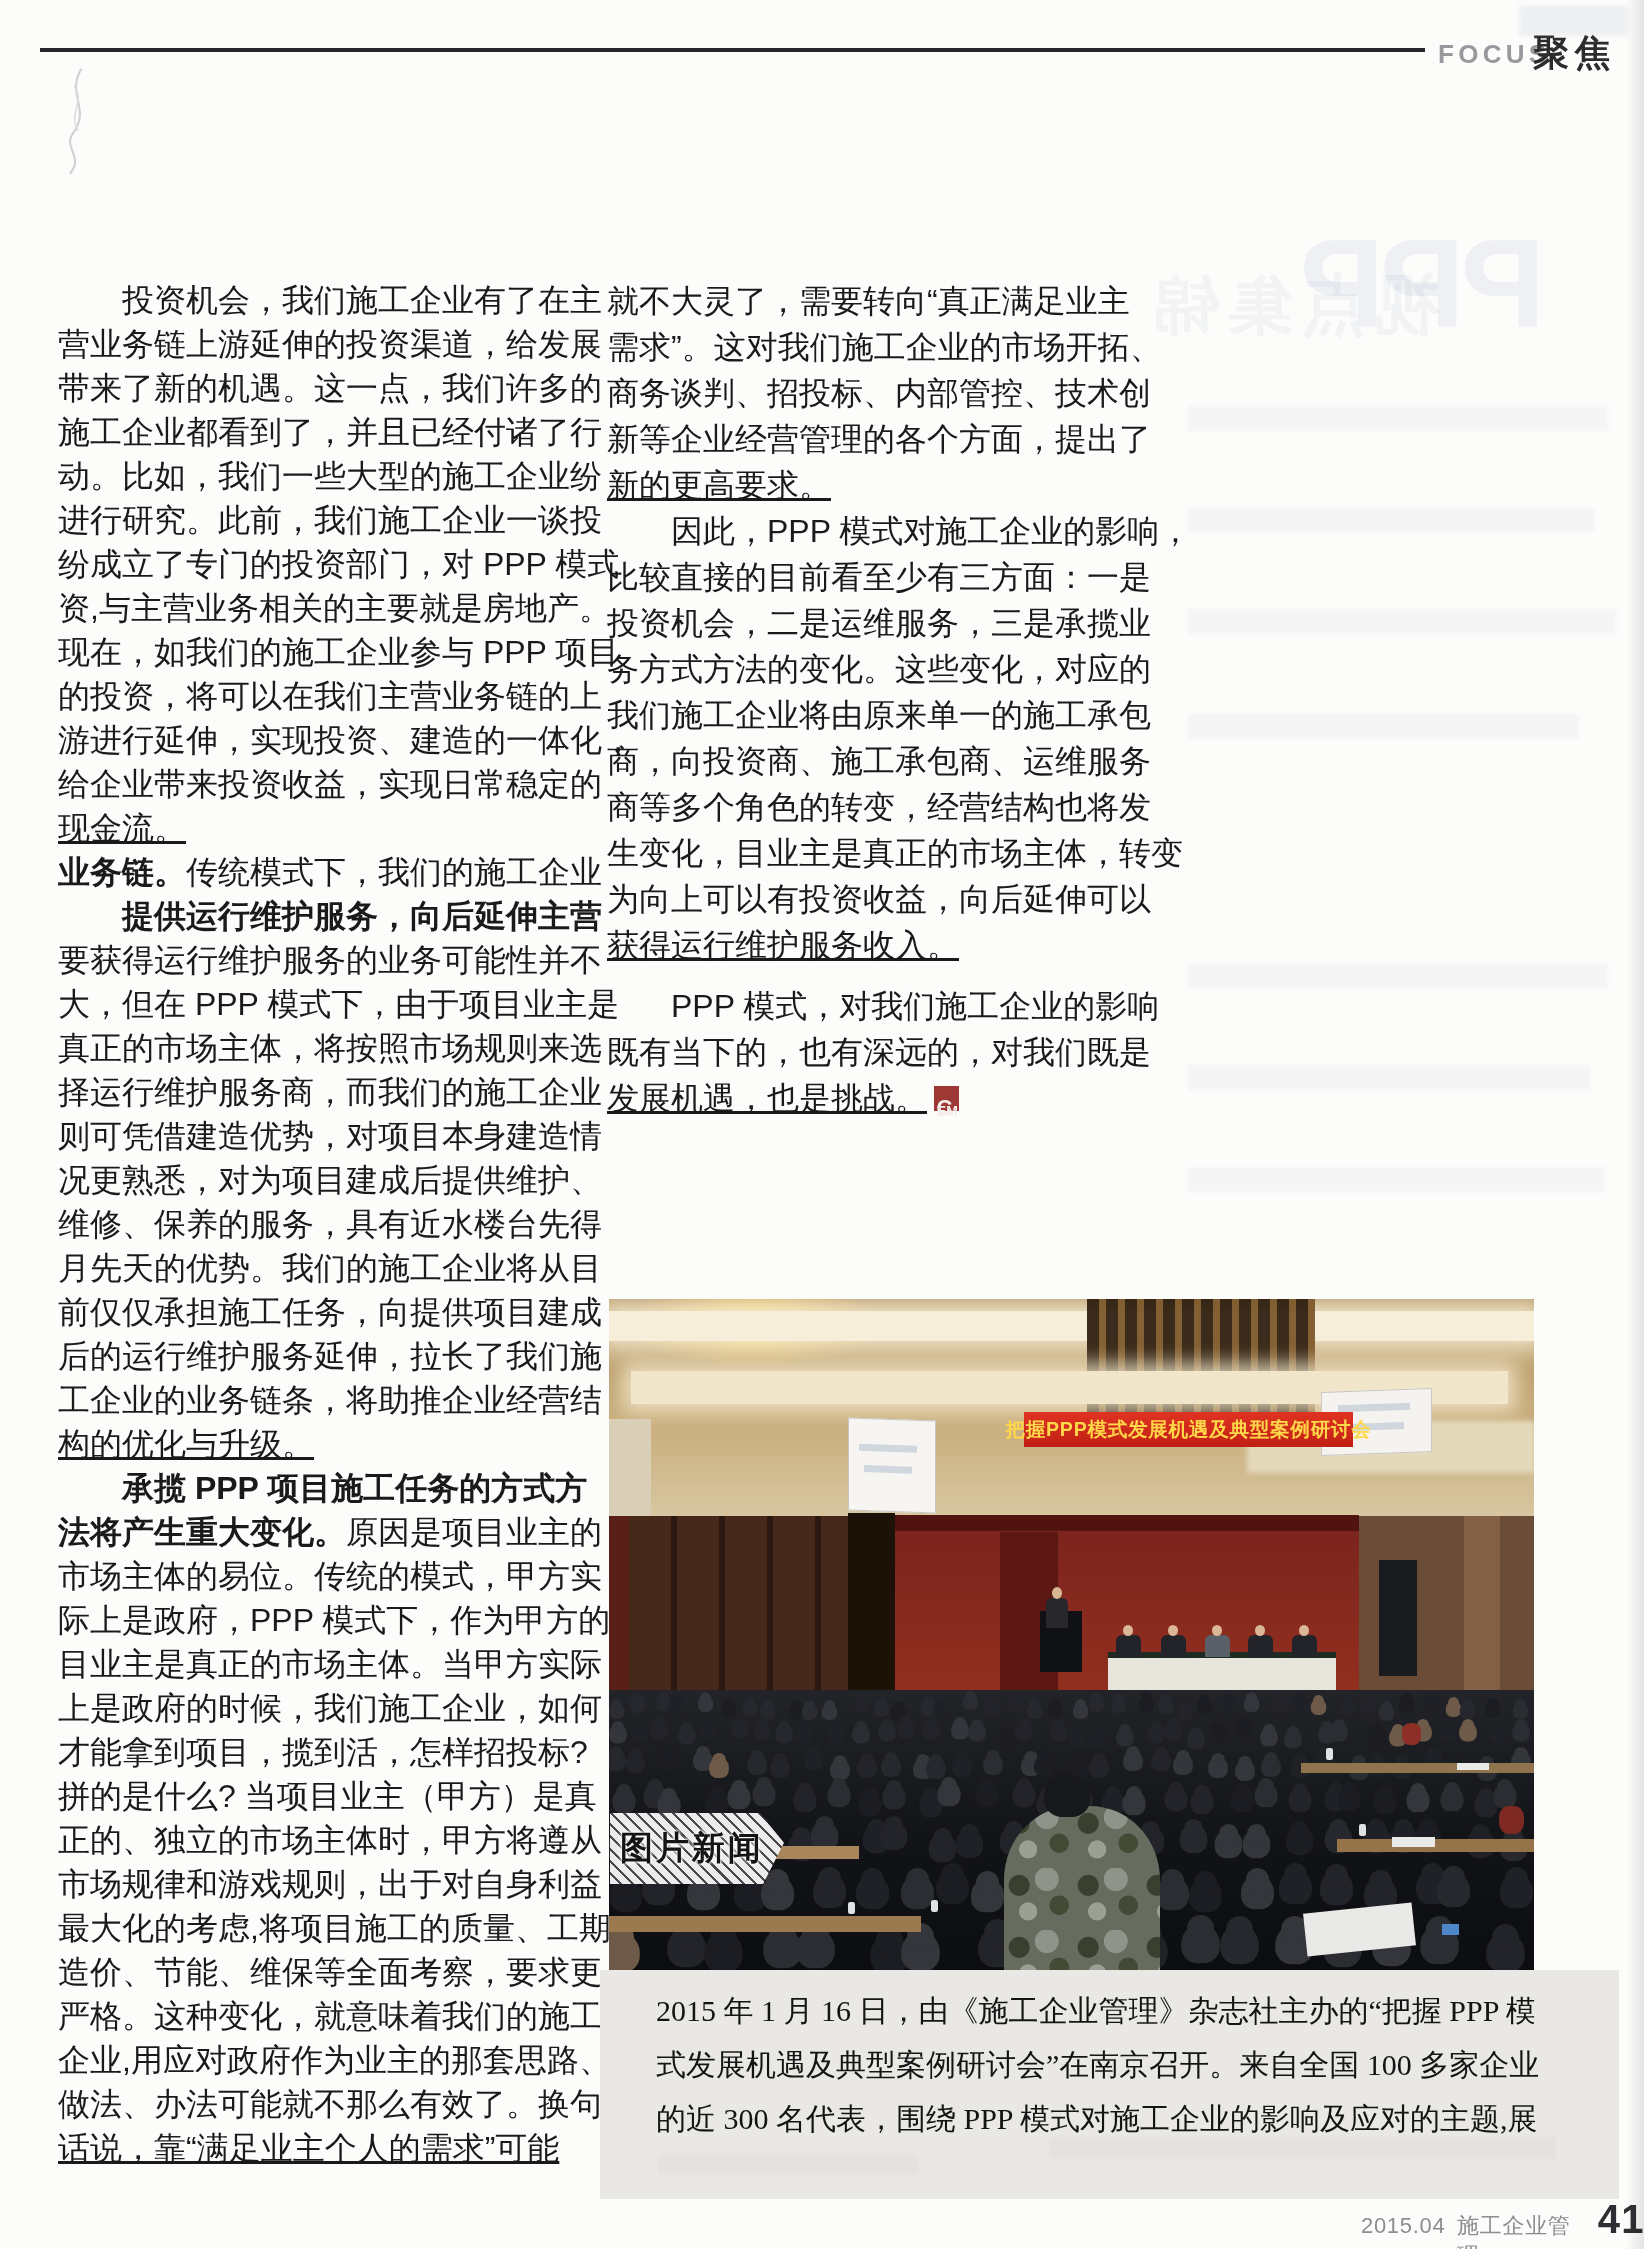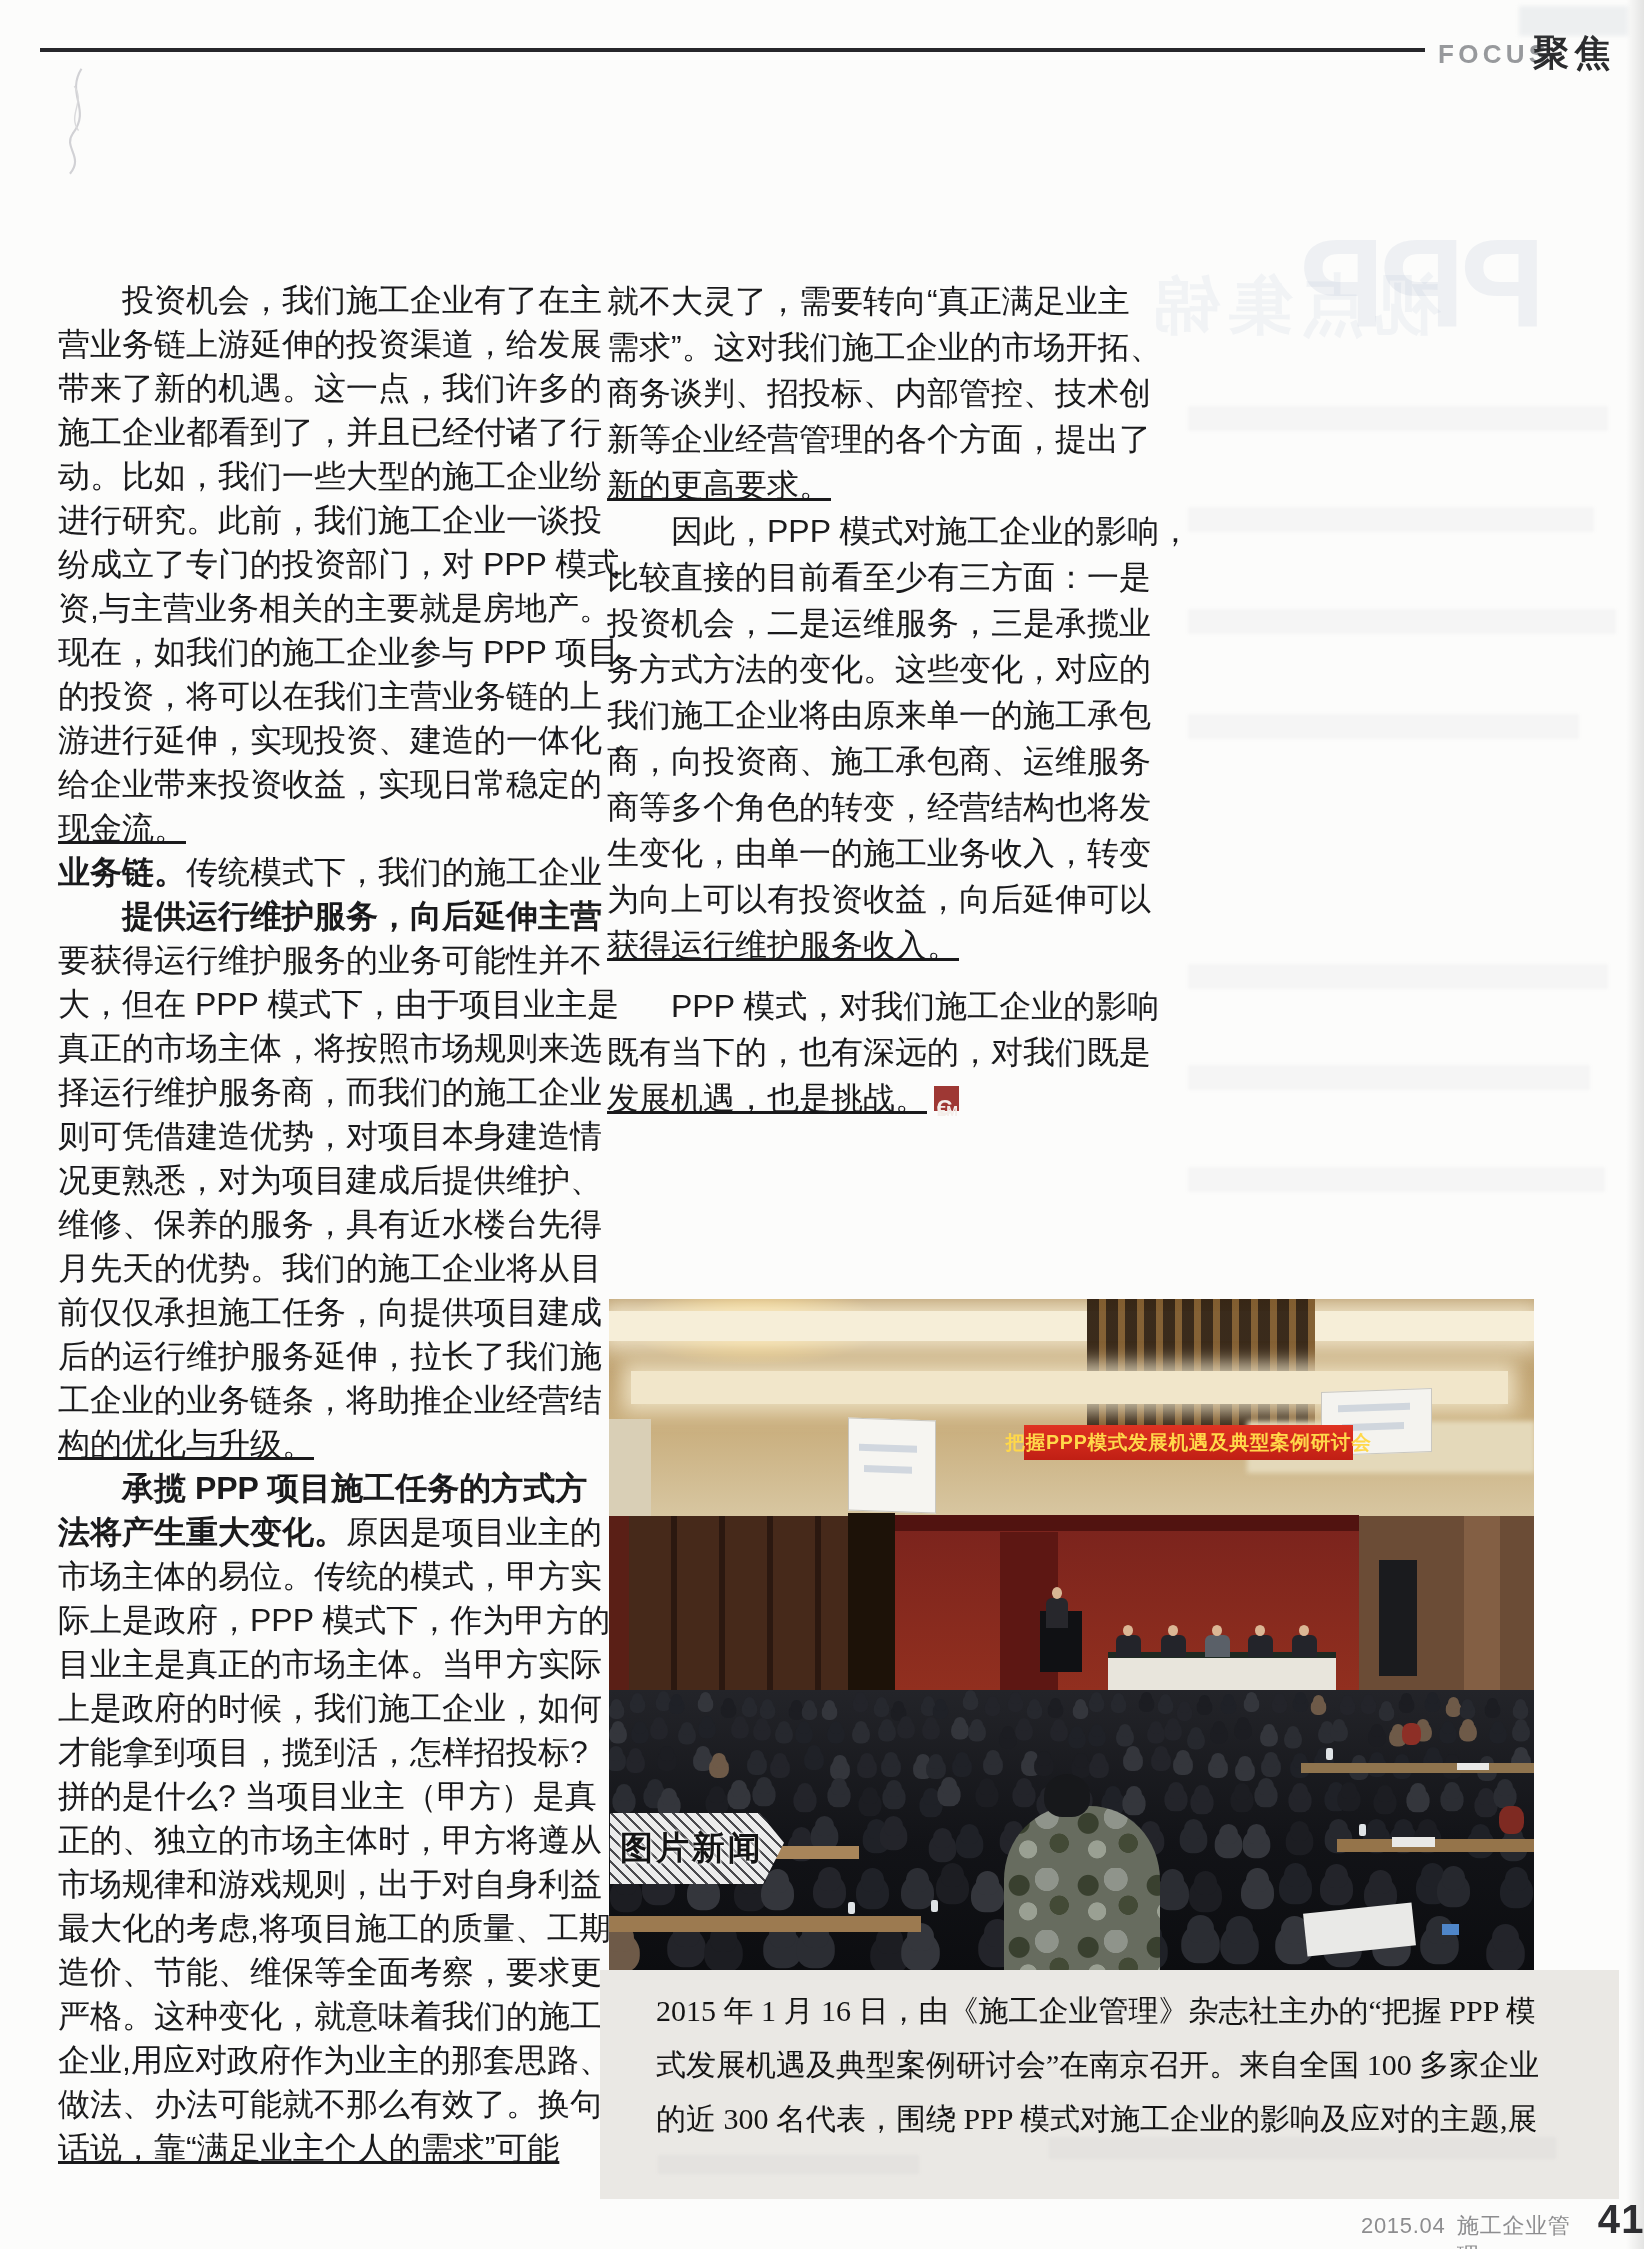--- a/index.html
+++ b/index.html
@@ -48,21 +48,21 @@
   .ph-frame{left:239px;top:214px;width:47px;height:191px;background:#1d1208;}
   .ph-valance{left:286px;top:216px;width:464px;height:17.4px;background:#511310;}
   .ph-redwall{left:286px;top:232px;width:464px;height:172px;background:linear-gradient(#7c241d,#93301f);}
   .ph-curtain{left:391px;top:233px;width:58px;height:171px;background:#5d1713;}
   .ph-rightwall{left:750px;top:217px;width:175px;height:187px;background:#6b4c36;}
   .ph-rcol{left:855px;top:217px;width:36px;height:187px;background:#835f44;}
   .ph-rack{left:770px;top:261px;width:38px;height:116px;background:#1a1b1e;}
   .ph-screen-l{left:239px;top:120px;width:86px;height:91px;background:#f6f5f1;border:1.4px solid #c9c7c0;transform:skewY(2deg);}
   .ph-screen-r{left:712px;top:91px;width:109px;height:62px;background:#f4f3ef;border:1.4px solid #c9c7c0;transform:skewY(-2deg);}
   .ph-sghost{background:rgba(140,160,190,.35);height:7.2px;}
-  .ph-banner{left:415px;top:126px;width:329px;height:35px;background:linear-gradient(#e03322,#c01f14);
+  .ph-banner{left:415px;top:113px;width:329px;height:35px;background:linear-gradient(#e03322,#c01f14);
              display:flex;align-items:center;justify-content:center;}
   .ph-banner span{position:static;color:#ffd84a;font-size:19.6px;font-weight:700;letter-spacing:0.7px;white-space:nowrap;}
   .ph-podium{left:431px;top:312px;width:42px;height:61px;background:#101114;}
   .ph-spk-head{left:443px;top:288px;width:10px;height:11.6px;border-radius:50%;background:#d7b694;}
   .ph-spk-body{left:437px;top:299px;width:22px;height:30px;border-radius:5.8px 5.8px 0 0;background:#27272c;}
   .ph-tabletop{left:499px;top:353px;width:228px;height:6.5px;background:#1e2a22;}
   .ph-table{left:499px;top:359px;width:228px;height:36px;background:#e8e5dc;}
   .ph-audience{left:0;top:391px;width:925px;height:280px;
       background:linear-gradient(#232429,#121317 55%,#0c0d10);}
   .ph-desk{background:#a8855a;}
@@ -169,21 +169,21 @@
       <div class="ln"><span>商务谈判、招投标、内部管控、技术创</span></div>
       <div class="ln"><span>新等企业经营管理的各个方面，提出了</span></div>
       <div class="ln last"><span>新的更高要求。</span></div>
       <div class="ln ind"><span>因此，PPP 模式对施工企业的影响，</span></div>
       <div class="ln"><span>比较直接的目前看至少有三方面：一是</span></div>
       <div class="ln"><span>投资机会，二是运维服务，三是承揽业</span></div>
       <div class="ln"><span>务方式方法的变化。这些变化，对应的</span></div>
       <div class="ln"><span>我们施工企业将由原来单一的施工承包</span></div>
       <div class="ln"><span>商，向投资商、施工承包商、运维服务</span></div>
       <div class="ln"><span>商等多个角色的转变，经营结构也将发</span></div>
-      <div class="ln"><span>生变化，由单一的施工业务收入，转变</span></div>
+      <div class="ln"><span>生变化，目业主是真正的市场主体，转变</span></div>
       <div class="ln"><span>为向上可以有投资收益，向后延伸可以</span></div>
       <div class="ln last"><span>获得运行维护服务收入。</span></div>
     </div>
   <div id="col-right2" class="col col-right2" style="left:607px;top:983px;">
       <div class="ln ind"><span>PPP 模式，对我们施工企业的影响</span></div>
       <div class="ln"><span>既有当下的，也有深远的，对我们既是</span></div>
       <div class="ln last"><span>发展机遇，也是挑战。</span><span class="endmark"><span class="em-c">C</span><span class="em-s">EM</span></span></div>
     </div>
 
   <div class="photo">

